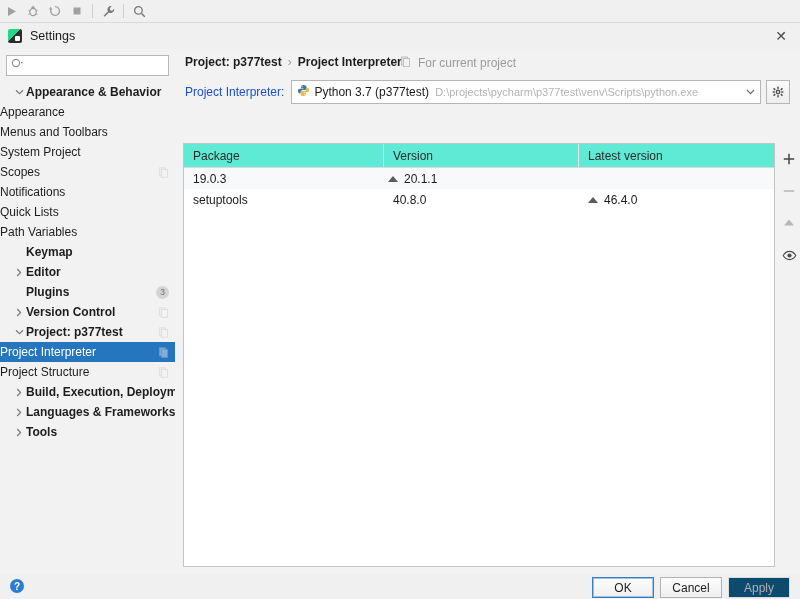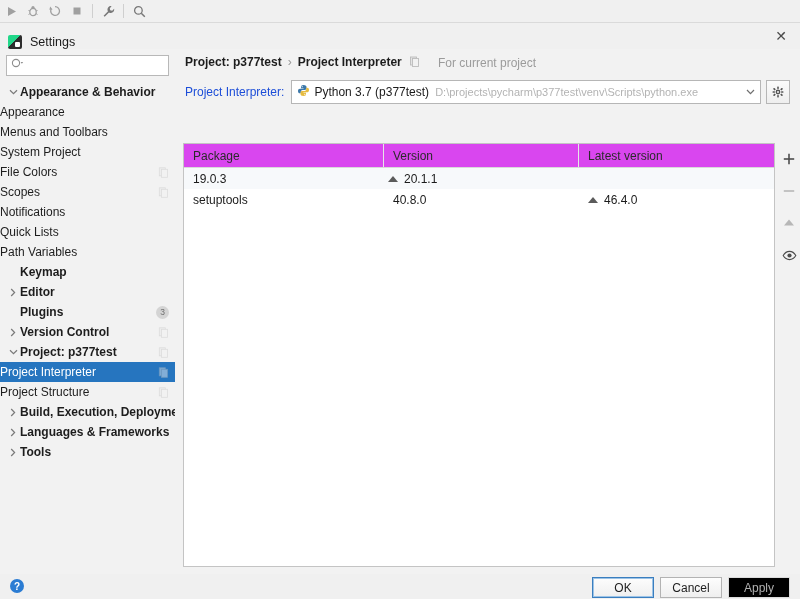--- a/index.html
+++ b/index.html
@@ -30,21 +30,21 @@
 
   
   .dialog {
     position: absolute; left: 0; top: 22px;
     width: 800px; height: 577px;
     background: #f0f0f0;
     border-top: 1px solid #dadada;
   }
   .title-bar {
     position: relative; height: 26px;
-    display: flex; align-items: flex-end;
+    display: flex; align-items: center;
     padding-left: 8px;
     background: #f0f0f0;
   }
   .app-icon {
     width: 14px; height: 14px; margin-right: 8px;
     background: linear-gradient(135deg,#21d789 0%,#21d789 45%,#2d2d2d 45%,#2d2d2d 100%);
     border-radius: 2px;
     position: relative; flex: none;
   }
   .app-icon::after{
@@ -91,21 +91,21 @@
     cursor: default;
   }
   .tree-row.selected { background: #2675bf; }
   .tree-row.selected .t-label { color: #fff; }
   .twisty {
     width: 14px; flex: none; display: flex; align-items: center; justify-content: center;
     color: #7a7a7a;
   }
   .t-label { font-size: 12px; color: #1d1d1d; white-space: nowrap; }
   .t-label.bold { font-weight: bold; }
-  .lvl0 { padding-left: 6px; }
+  .lvl0 { padding-left: 12px; }
   .lvl1 { }
   .lvl1 .twisty { margin-left: -14px; }
   .row-right { margin-left: auto; display: flex; align-items: center; }
   .mini-icon { width: 11px; height: 11px; opacity: .45; }
   .badge {
     width: 13px; height: 13px; border-radius: 50%;
     background: #d4d4d4; color: #6e6e6e;
     font-size: 8.5px; line-height: 13px; text-align: center;
     font-family: "Liberation Sans", sans-serif;
   }
@@ -115,22 +115,22 @@
     position: absolute; left: 175px; top: 0; width: 625px; height: 525px;
     background: #f2f2f2;
   }
   .breadcrumb {
     position: absolute; left: 10px; top: 6px;
     display: flex; align-items: center; gap: 6px;
     font-size: 12px; font-weight: bold; color: #1d1d1d;
   }
   .crumb-sep { color: #9a9a9a; font-weight: normal; }
   .for-current {
-    position: absolute; left: 234px; top: 7px;
-    display: flex; align-items: center; gap: 18px;
+    position: absolute; left: 225px; top: 7px;
+    display: flex; align-items: center; gap: 7px;
     font-size: 12px; font-weight: normal; color: #9b9b9b;
   }
 
   .interp-row {
     position: absolute; left: 10px; top: 31px; right: 10px;
     height: 24px; display: flex; align-items: center;
   }
   .interp-label { font-size: 12px; color: #1d4ed8; margin-right: 7px; }
   .combo {
     flex: 1; height: 22px; background: #fff;
@@ -158,21 +158,21 @@
   
   .pkg-area {
     position: absolute; left: 8px; top: 94px;
     width: 590px; height: 422px;
     background: #fff;
     border: 1px solid #c4c4c4;
   }
   .pkg-head {
     display: flex; height: 23px;
     border-bottom: 1px solid #d9d9d9;
-    background: #d946ef;
+    background: #5eead4;
   }
   .pkg-head .th {
     font-size: 12px; color: #2b2b2b;
     display: flex; align-items: center;
     padding-left: 9px;
     border-right: 1px solid #e6e6e6;
     box-sizing: border-box;
   }
   .pkg-head .th:last-child { border-right: 0; }
   .col-pkg { width: 200px; }
@@ -225,21 +225,21 @@
   .btn-bar { position: absolute; right: 10px; top: 3px; display: flex; gap: 6px; }
   .btn {
     min-width: 62px; height: 21px;
     font-size: 12px; color: #1e1e1e;
     background: linear-gradient(#fdfdfd,#efefef);
     border: 1px solid #b3b3b3;
     display: flex; align-items: center; justify-content: center;
     padding: 0 10px; box-sizing: border-box;
   }
   .btn.default { border: 1px solid #3a7ebf; box-shadow: 0 0 0 1px #9cc3e6 inset; }
-  .btn.disabled { color: #b0b0b0; background: #000000; border-color: #dcdcdc; }
+  .btn.disabled { color: #b0b0b0; background: #0c4a6e; border-color: #dcdcdc; }
 </style>
 </head>
 <body>
 
 <div id="root">
 
   <div class="ide-toolbar">
     <div class="tb-btn">
       <svg width="11" height="11" viewBox="0 0 11 11">
           <polygon points="2,1 10,5.5 2,10" fill="#4a4a4a"></polygon>
@@ -320,30 +320,20 @@
               <span class="twisty"></span>
               <span class="t-label">Menus and Toolbars</span>
             </div>
             <div class="tree-row lvl1">
               <span class="twisty">
                 <svg width="6" height="9" viewBox="0 0 6 9">
                   <polyline points="1.2,1 4.6,4.5 1.2,8" fill="none" stroke="#7a7a7a" stroke-width="1.2"></polyline>
                 </svg>
               </span>
               <span class="t-label">System Project</span>
-            </div>
-            <div class="tree-row lvl1">
-              <span class="twisty"></span>
-              <span class="t-label">File Colors</span>
-              <span class="row-right">
-                <svg class="mini-icon" viewBox="0 0 11 11">
-                  <rect x="1.3" y="0.8" width="6" height="8" fill="#e8e8e8" stroke="#c2c2c2" stroke-width=".8"></rect>
-                  <rect x="3.4" y="2.3" width="6" height="8" fill="#f4f4f4" stroke="#c2c2c2" stroke-width=".8"></rect>
-                </svg>
-              </span>
             </div>
             <div class="tree-row lvl1">
               <span class="twisty"></span>
               <span class="t-label">Scopes</span>
               <span class="row-right">
                 <svg class="mini-icon" viewBox="0 0 11 11">
                   <rect x="1.3" y="0.8" width="6" height="8" fill="#e8e8e8" stroke="#c2c2c2" stroke-width=".8"></rect>
                   <rect x="3.4" y="2.3" width="6" height="8" fill="#f4f4f4" stroke="#c2c2c2" stroke-width=".8"></rect>
                 </svg>
               </span>

